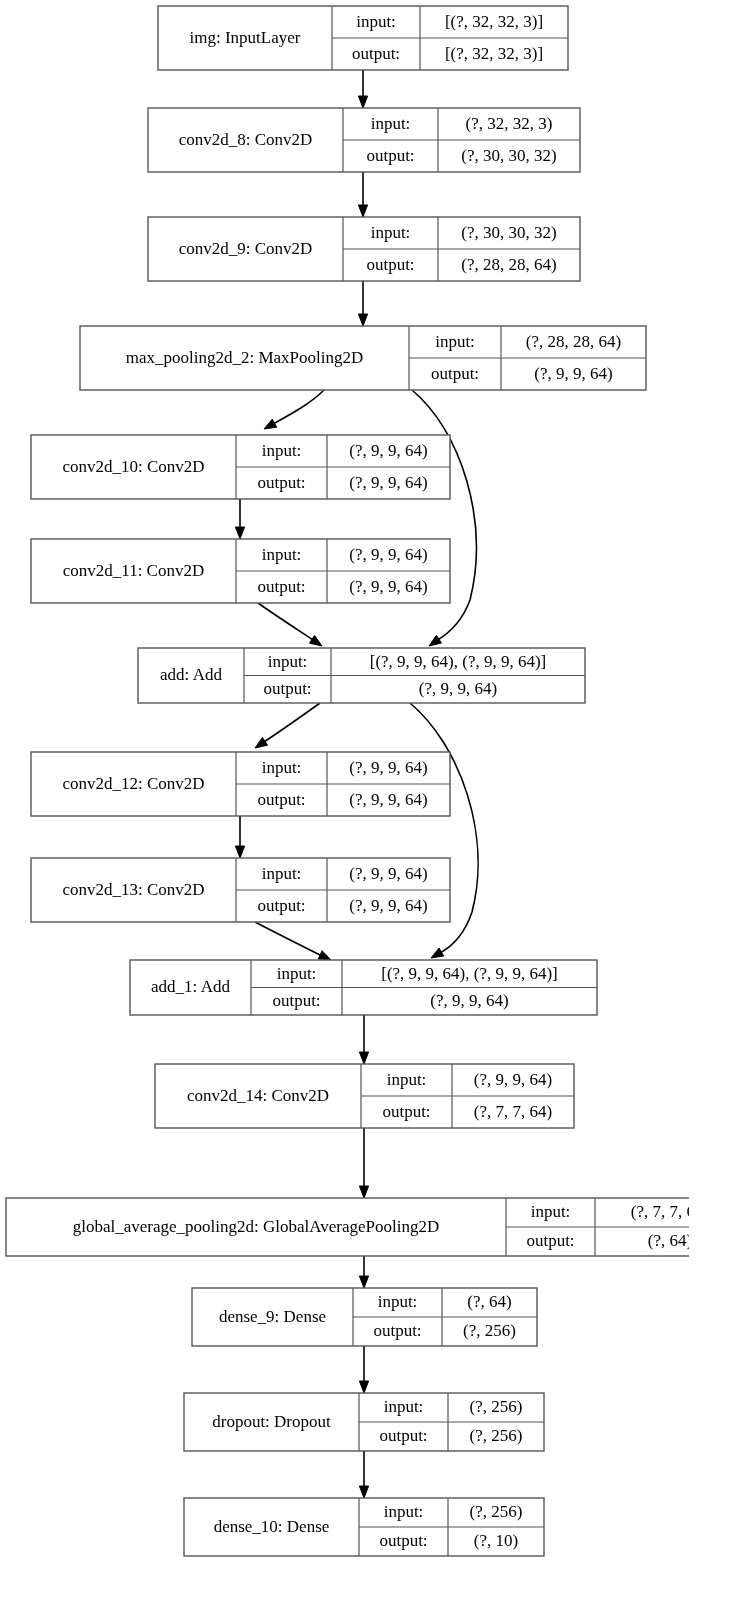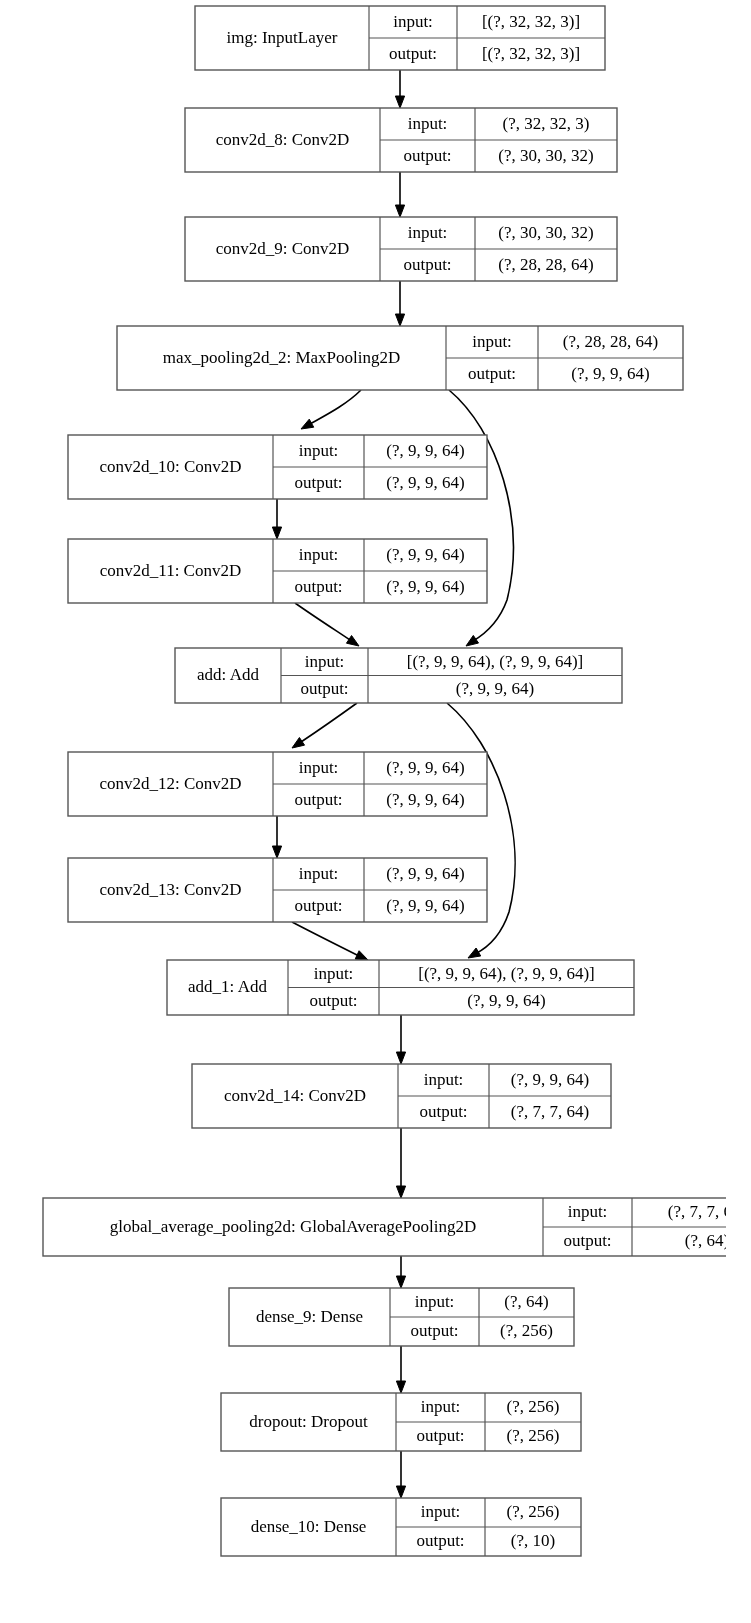--- a/index.html
+++ b/index.html
@@ -7,21 +7,20 @@
     padding: 0;
     background: #ffffff;
   }
   #diagram-root {
     position: relative;
     width: 689px;
     height: 1623px;
     background: #ffffff;
     font-family: "Liberation Serif", "DejaVu Serif", serif;
     overflow: hidden;
-    margin-left: 37px;
   }
   svg#graph {
     position: absolute;
     top: 0;
     left: 0;
     width: 751px;
     height: 1623px;
   }
   .node-rect {
     fill: #ffffff;

